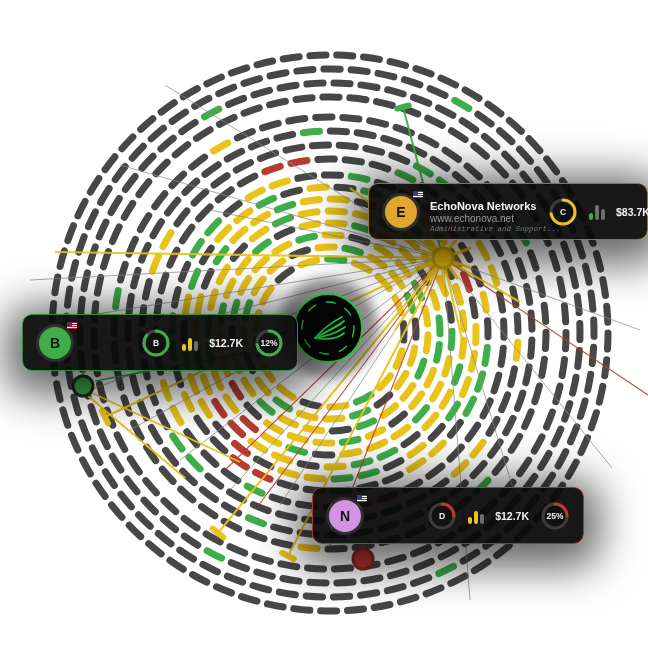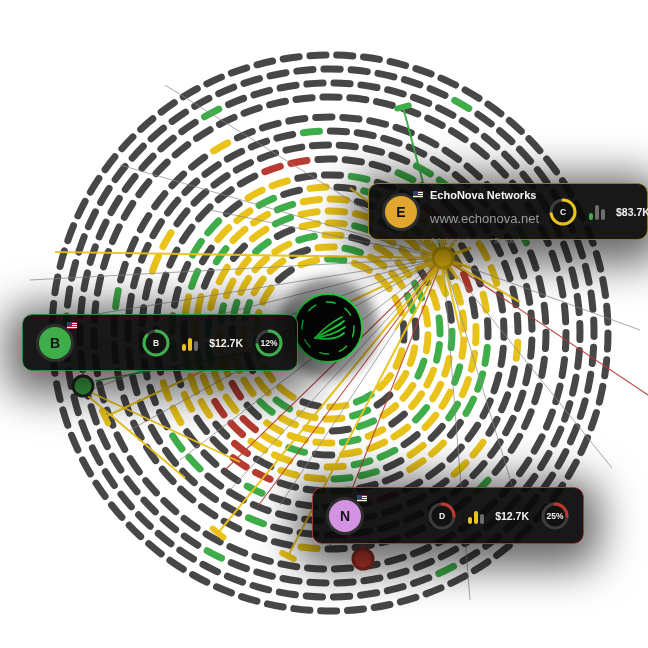--- a/index.html
+++ b/index.html
@@ -24,24 +24,24 @@
     border:3px solid #2e2e2e;
     font-weight:800;font-size:14px;color:#141414;
   }
   .flag{
     position:absolute; top:-2px; right:-3px; width:10px; height:7px;
     border-radius:1px; overflow:hidden; display:block;
     background:repeating-linear-gradient(#b22234 0 1px,#ffffff 1px 2px);
     box-shadow:0 0 1px rgba(0,0,0,.8);
   }
   .flag .canton{position:absolute;left:0;top:0;width:5px;height:4px;background:#3c3b6e;display:block;}
-  .info{display:flex;flex-direction:column;gap:10px;min-width:108px;margin-top:10px;}
+  .info{display:flex;flex-direction:column;gap:1px;min-width:108px;margin-top:10px;}
   .title{font-size:11px;font-weight:700;color:#f5f5f5;white-space:nowrap;}
-  .url{font-size:13px;color:#9b9b9b;white-space:nowrap;}
-  .category{font-size:7.5px;color:#7a7a7a;font-style:italic;white-space:nowrap;}
+  .url{font-size:10px;color:#9b9b9b;white-space:nowrap;}
+  .category{font-size:7.5px;color:#7a7a7a;font-style:italic;white-space:nowrap;font-family:Liberation Mono, monospace;}
   .metrics{display:flex;align-items:center;gap:11px;margin-left:auto;}
   .ringw{position:relative;width:30px;height:30px;flex:0 0 auto;}
   .ringw svg{position:absolute;left:0;top:0;}
   .ringlabel{
     position:absolute;left:0;top:0;width:30px;height:30px;
     display:flex;align-items:center;justify-content:center;
     font-size:8.5px;font-weight:700;color:#f0f0f0;
   }
   .barsw{display:flex;align-items:flex-end;gap:2px;height:16px;flex:0 0 auto;}
   .barsw .bar{width:4px;border-radius:2px;}

